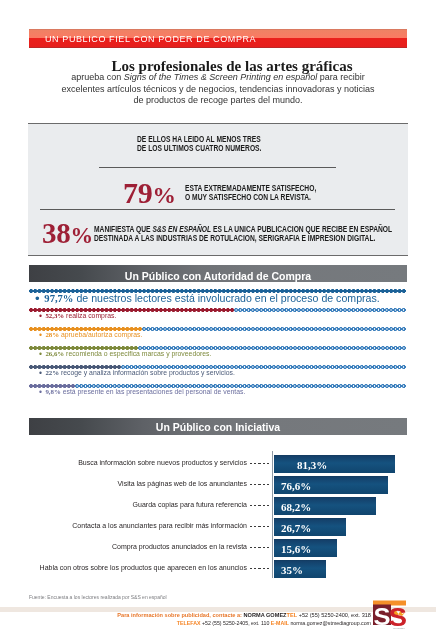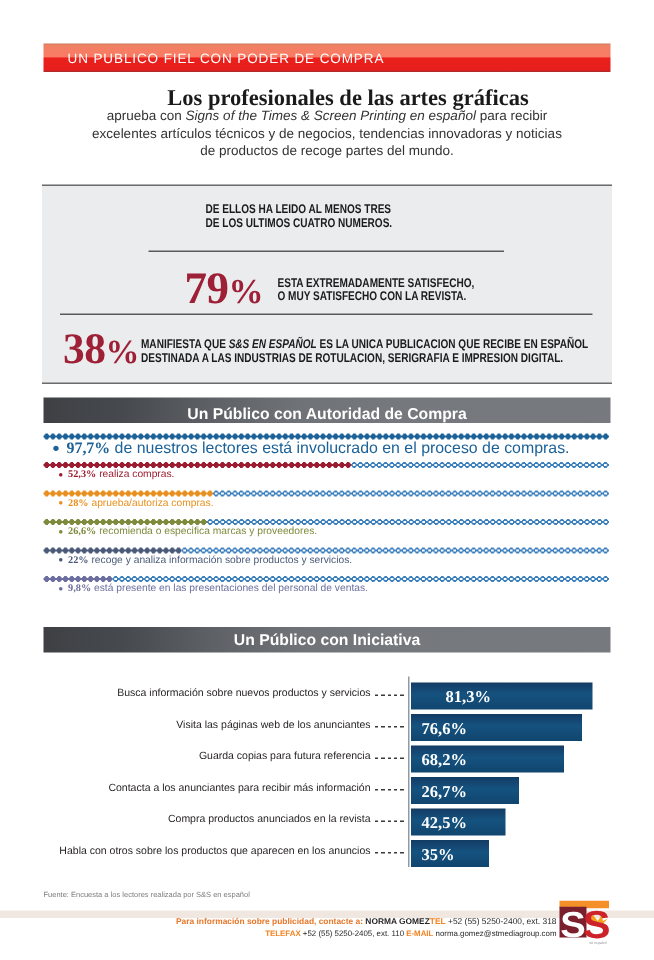--- a/index.html
+++ b/index.html
@@ -146,21 +146,21 @@
       <div class="dashlead" style="top: 505px; left: 250px; width: 20px;"></div>
       <div class="bar" style="left: 274px; top: 497px; width: 101.618px; height: 18px;"></div>
       <div class="barval" style="left: 281px; top: 500.5px;">68,2%</div>
       <div class="barlabel" style="top: 522px; right: 189px;">Contacta a los anunciantes para recibir más información</div>
       <div class="dashlead" style="top: 526px; left: 250px; width: 20px;"></div>
       <div class="bar" style="left: 274px; top: 518px; width: 71.669px; height: 18px;"></div>
       <div class="barval" style="left: 281px; top: 521.5px;">26,7%</div>
       <div class="barlabel" style="top: 543px; right: 189px;">Compra productos anunciados en la revista</div>
       <div class="dashlead" style="top: 547px; left: 250px; width: 20px;"></div>
       <div class="bar" style="left: 274px; top: 539px; width: 63.325px; height: 18px;"></div>
-      <div class="barval" style="left: 281px; top: 542.5px;">42,5%</div>
+      <div class="barval" style="left: 281px; top: 542.5px;">15,6%</div>
       <div class="barlabel" style="top: 564px; right: 189px;">Habla con otros sobre los productos que aparecen en los anuncios</div>
       <div class="dashlead" style="top: 568px; left: 250px; width: 20px;"></div>
       <div class="bar" style="left: 274px; top: 560px; width: 52.15px; height: 18px;"></div>
       <div class="barval" style="left: 281px; top: 563.5px;">35%</div>
     </div>
 
   <div class="source" style="top:594px;">Fuente: Encuesta a los lectores realizada por S&amp;S en español</div>
   <div class="beige" style="top:607px;height:5px;"></div>
   <div class="footline" style="top:612px;">
     <span class="fred">Para información sobre publicidad, contacte a: </span><span class="fbold">NORMA GOMEZ</span><span class="forange">TEL</span><span> +52 (55) 5250-2400, ext. 318</span>

